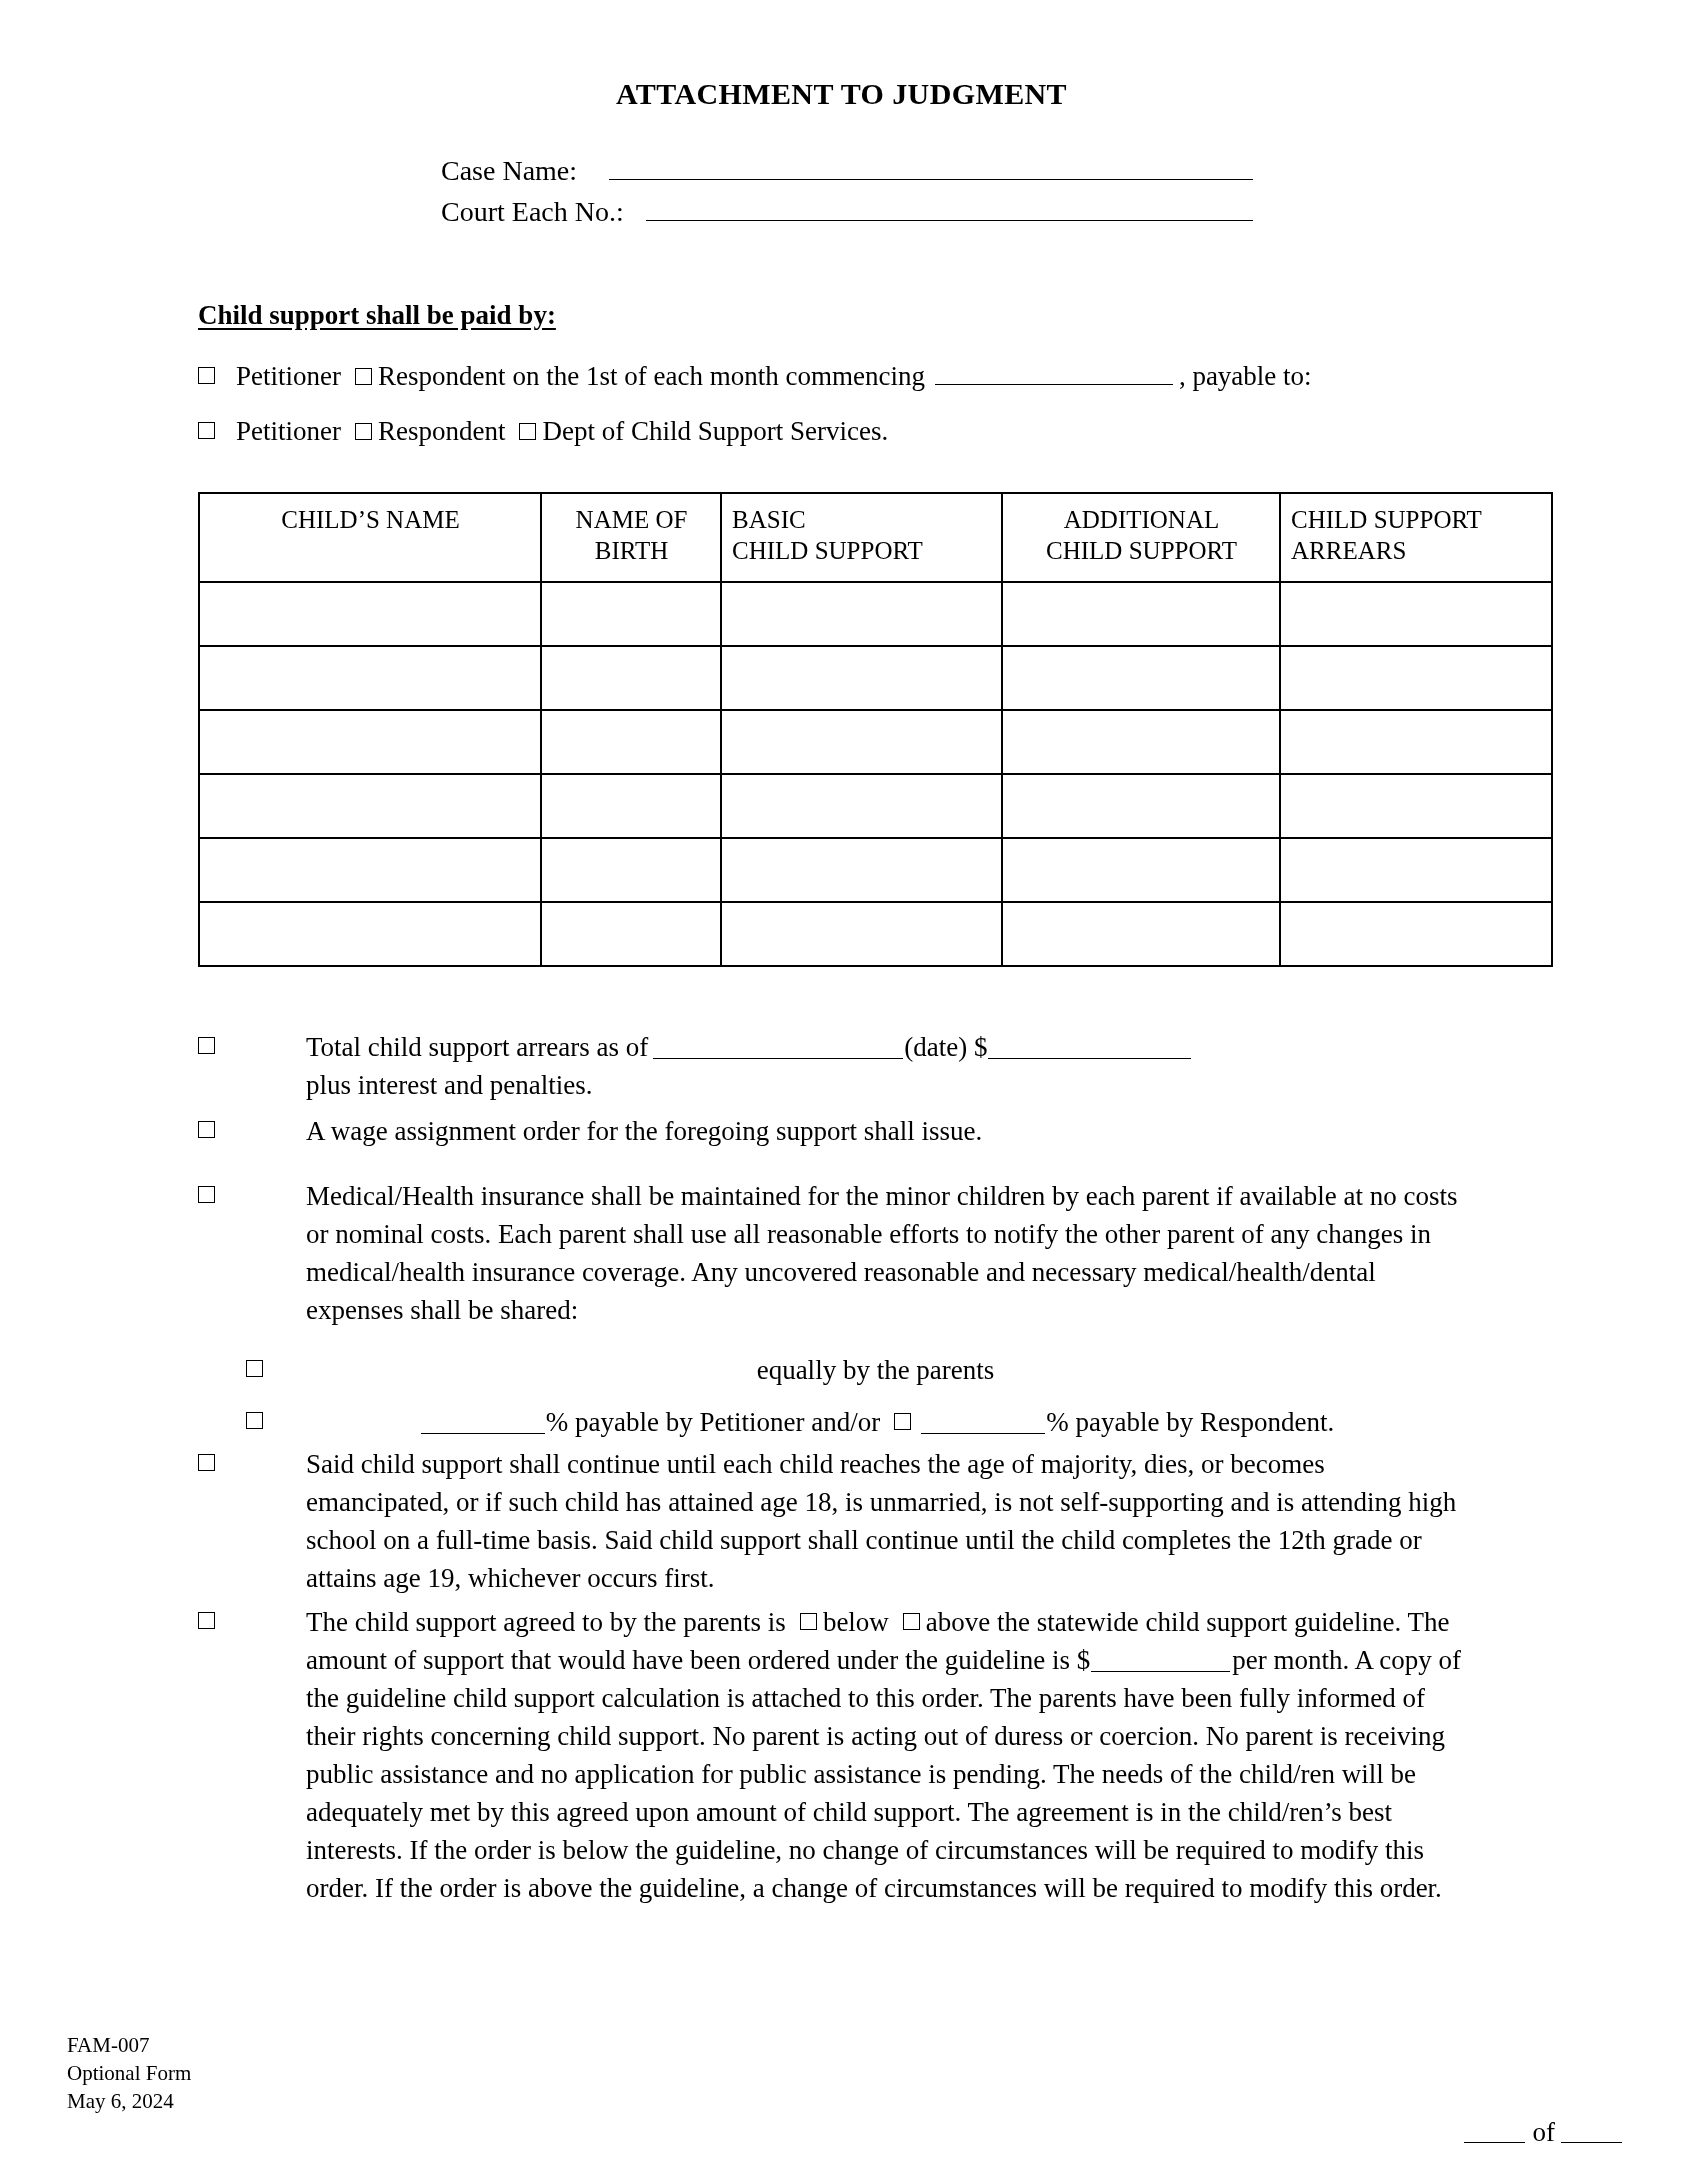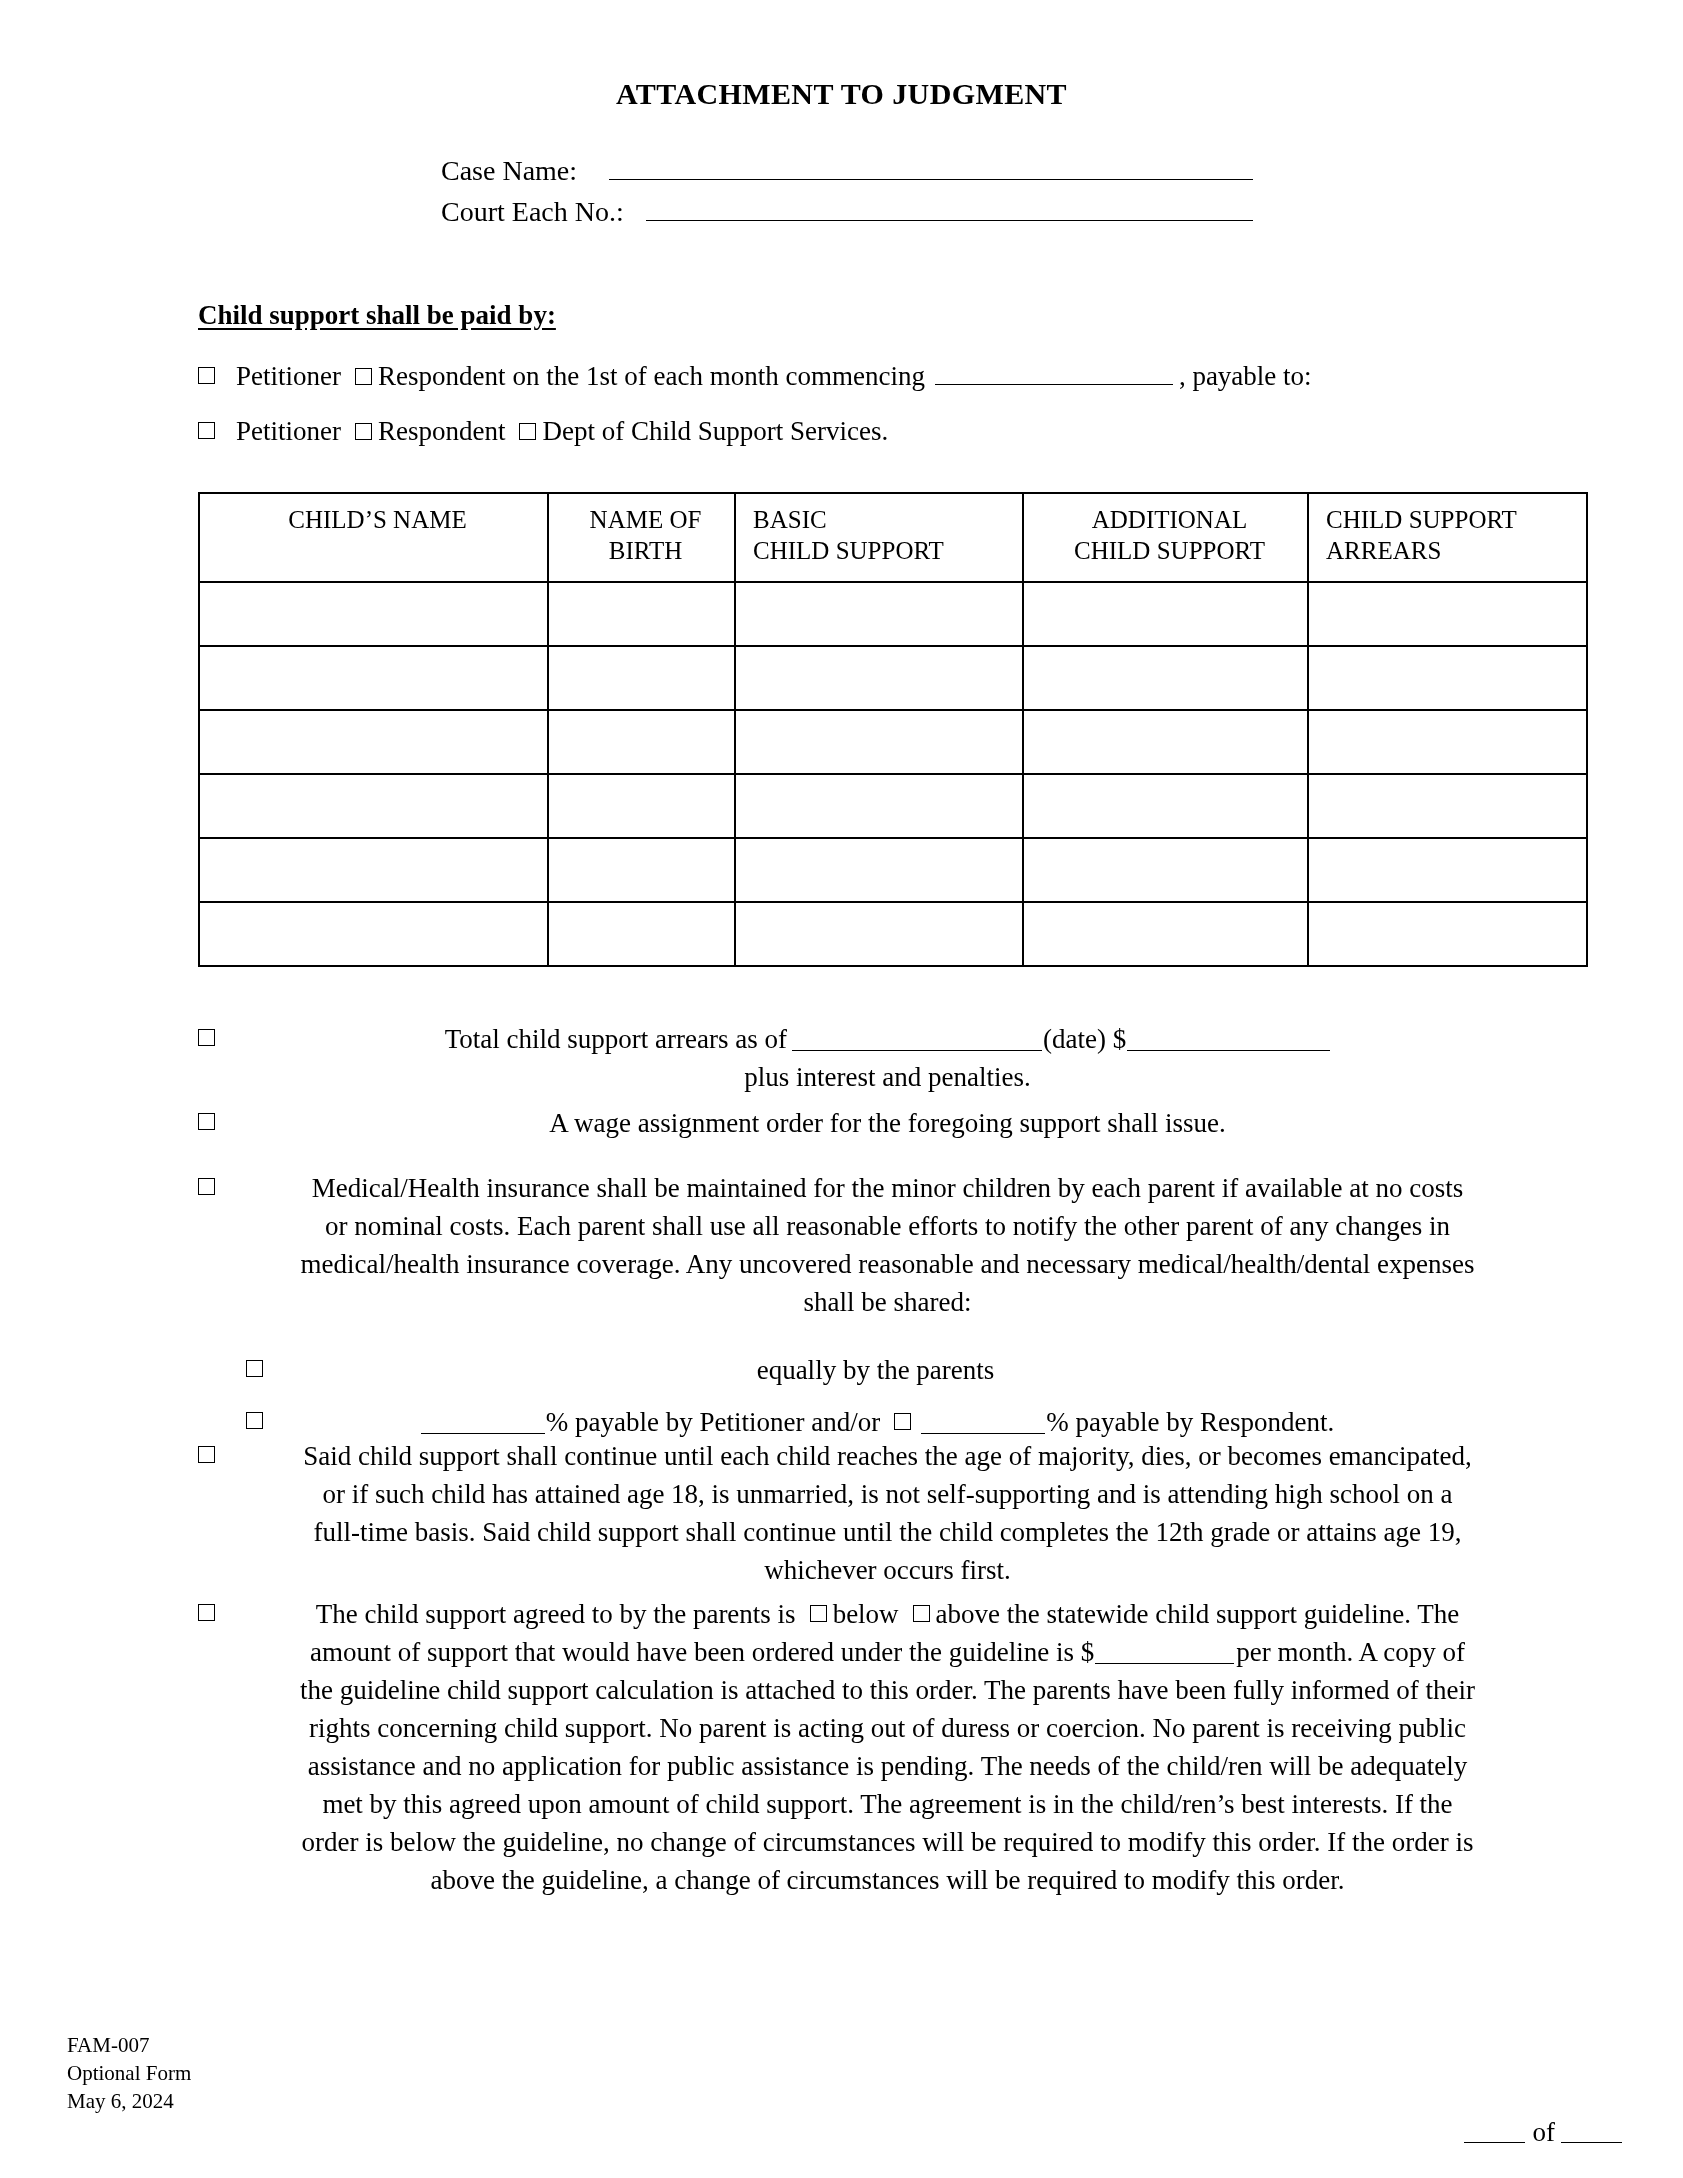--- a/index.html
+++ b/index.html
@@ -115,21 +115,21 @@
     font-size: 25px;
   }
   .cs-table th, .cs-table td {
     border: 2.4px solid #000;
     padding: 0;
   }
   .cs-table th {
     font-weight: normal;
     vertical-align: top;
     height: 77px;
-    padding: 10px 9px 0 17px;
+    padding: 10px 9px 0 10px;
     line-height: 1.24;
   }
   .cs-table th.center { text-align: center; }
   .cs-table th.left { text-align: left; }
   .cs-table td { height: 62px; }
   .col-name    { width: 321px; }
   .col-dob     { width: 159px; }
   .col-basic   { width: 260px; }
   .col-addl    { width: 257px; }
   .col-arrears { width: 251px; }
@@ -145,22 +145,21 @@
     position: relative;
     padding-left: 92px;
     line-height: 1.41;
   }
   .citem > .cbox {
     position: absolute;
     left: 0;
     top: 9px;
   }
   .citem p {
-    margin: 8px;
-    text-align: center;
+    margin: 16px;
   }
 
   .rule-date  { width: 250px; margin: 0 1px 0 5px; }
   .rule-amt   { width: 203px; margin-left: 1px; }
   .rule-pct   { width: 124px; margin: 0 1px 0 4px; }
   .rule-month { width: 139px; margin: 0 2px 0 1px; }
 
   
   .subitem {
     position: relative;

